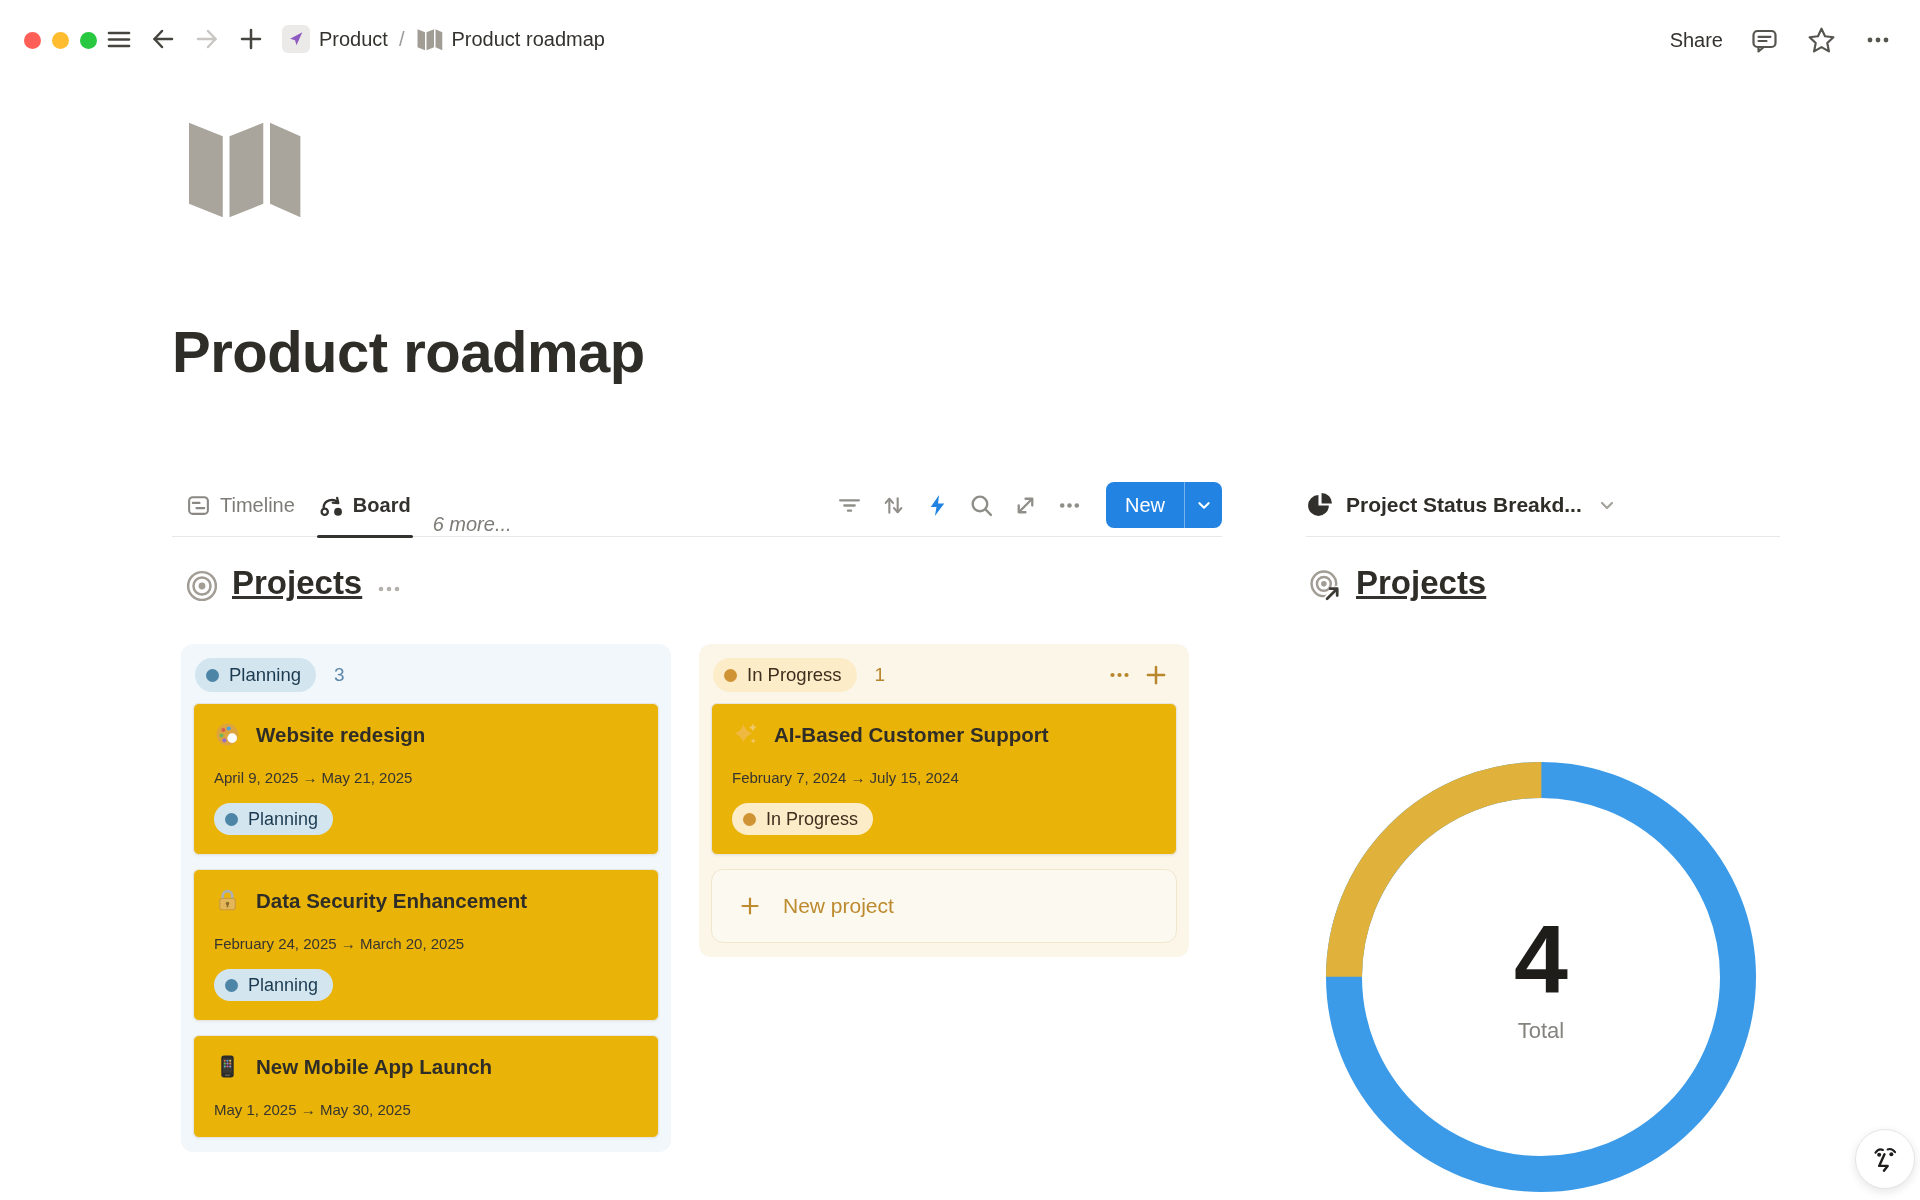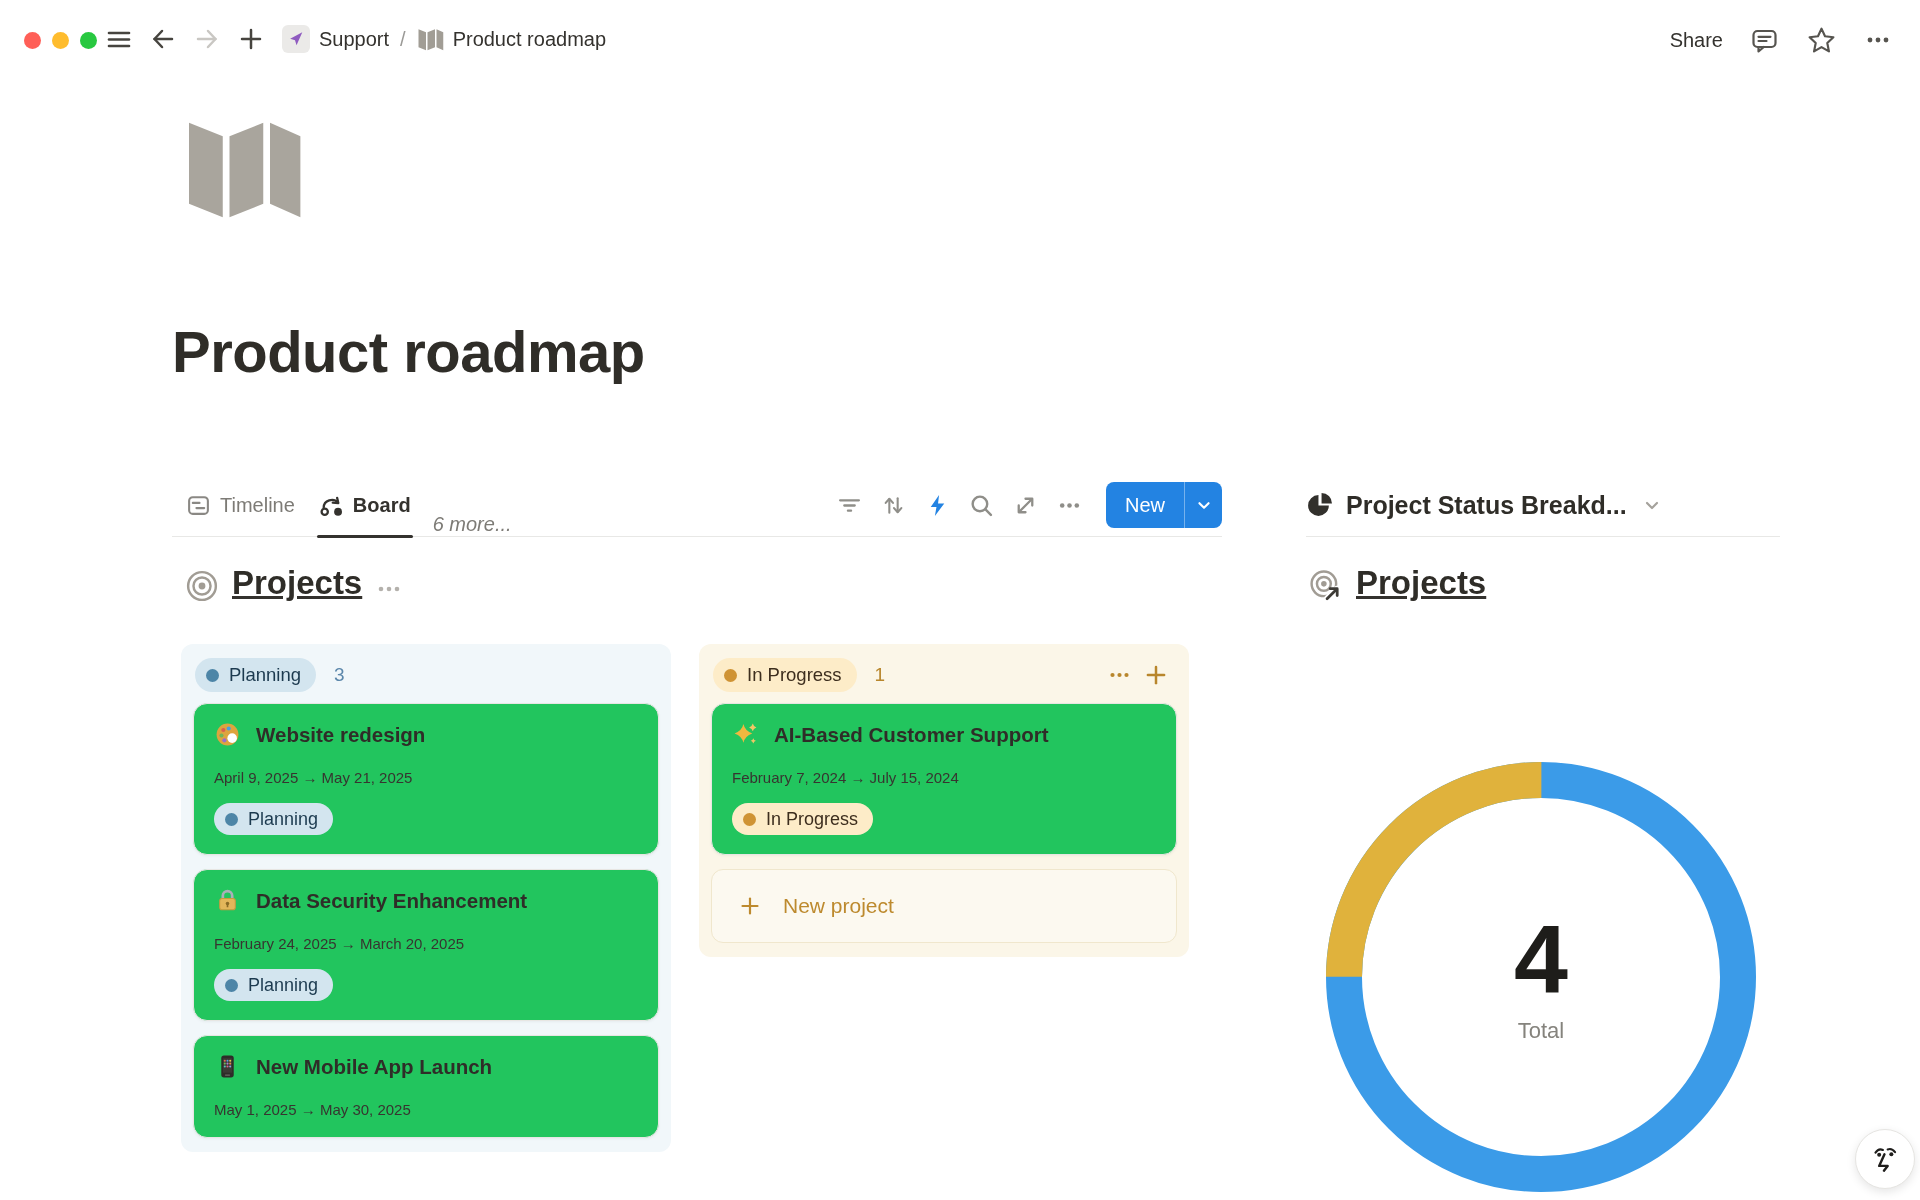--- a/index.html
+++ b/index.html
@@ -40,21 +40,21 @@
   .tab-more { font-size:20px; color:#7d7b76; padding:0 10px;font-style:italic; }
   .controls { display:flex; align-items:center; gap:8px; }
   .ctl { width:36px; height:36px; display:flex; align-items:center; justify-content:center; border-radius:6px; }
   .new-btn { display:flex; height:46px; margin-left:10px; background:#2383e2; border-radius:8px; color:#fff; overflow:hidden; }
   .new-main { display:flex; align-items:center; padding:0 19px; font-size:20px; font-weight:500; }
   .new-chev { width:38px; display:flex; align-items:center; justify-content:center; border-left:1px solid rgba(255,255,255,.38); }
 
   
   .panelbar { position:absolute; left:1306px; top:474px; width:474px; height:63px;
     border-bottom:1px solid #e8e8e6; display:flex; align-items:center; gap:13px; }
-  .panel-title { font-size:25px; font-weight:700; color:#2f2d28; }
+  .panel-title { font-size:21px; font-weight:700; color:#2f2d28; }
 
   
   .section-hd { position:absolute; display:flex; align-items:flex-end; gap:14px; height:44px;text-decoration:underline; }
   .section-hd.left { left:186px; top:558px; }
   .section-hd.right { left:1310px; top:558px; }
   .section-title { font-size:33px; font-weight:700; color:#2f2d28; }
 
   
   .board { position:absolute; left:181px; top:644px; display:flex; gap:28px; align-items:flex-start; }
   .col { width:490px; border-radius:12px; padding:12px 12px 14px; }
@@ -68,21 +68,21 @@
   .pill-dot { width:13px; height:13px; border-radius:50%; flex:0 0 auto; }
   .pill.blue .pill-dot { background:#4d85a7; }
   .pill.yellow .pill-dot { background:#cf9334; }
   .count { margin-left:18px; font-size:19px; }
   .count.blue { color:#5c87ab; }
   .count.yellow { color:#b8862c; }
   .col-actions { margin-left:auto; display:flex; align-items:center; gap:6px; }
   .col-act { width:30px; height:30px; display:flex; align-items:center; justify-content:center; border-radius:5px; }
 
   .cards { display:flex; flex-direction:column; gap:14px; }
-  .card { background:#22c55e; border:1px solid #e7e6e3; border-radius:14px;
+  .card { background:#eab308; border:1px solid #e7e6e3; border-radius:6px;
     box-shadow:0 1px 3px rgba(20,20,18,.05); padding:17px 20px 19px; }
   .card-title-row { display:flex; align-items:center; gap:15px; }
   .card-title { font-size:20.5px; font-weight:700; color:#2f2d28; }
   .card-dates { margin-top:21px; font-size:15px; color:#373530; }
   .card-tag { margin-top:17px; }
 
   .new-project { margin-top:14px; height:74px; border:1px solid #f0e7cd; background:rgba(255,255,255,.35);
     border-radius:12px; display:flex; align-items:center; gap:21px; padding:0 26px;
     color:#bd8a2e; font-size:21px; }
 
@@ -140,21 +140,21 @@
         </g>
       </svg>
   </span>
 
   <span class="crumb">
     <span class="crumb-team-icon">
       <svg width="18" height="18" viewBox="0 0 20 20">
           <path d="M17 2.5 L3.5 9.8 L8.9 11.4 L10.6 17 Z" fill="#8f5bc0"></path>
         </svg>
     </span>
-    <span>Support</span>
+    <span>Product</span>
     <span class="crumb-sep">/</span>
     <span class="crumb-map">
       <svg width="27" height="24" viewBox="0 0 34 32" fill="#a19d95">
           <polygon points="1,3 11,7 11,31 1,27"></polygon>
           <polygon points="13,7 23,3 23,27 13,31"></polygon>
           <polygon points="25,3 34,7 34,31 25,27"></polygon>
         </svg>
     </span>
     <span>Product roadmap</span>
   </span>

